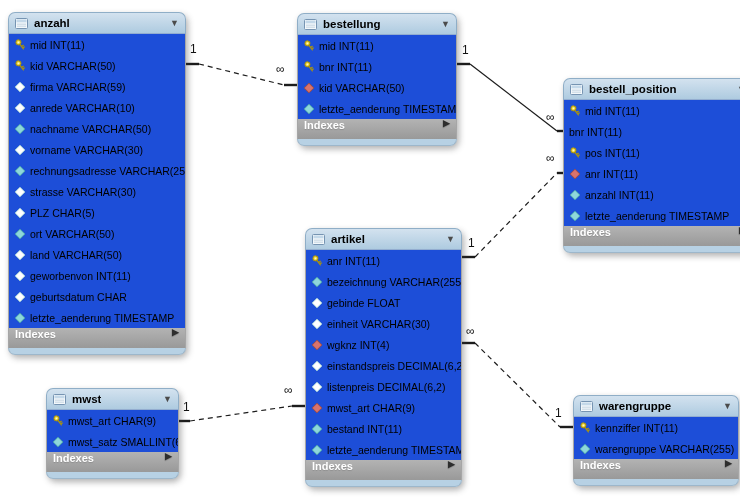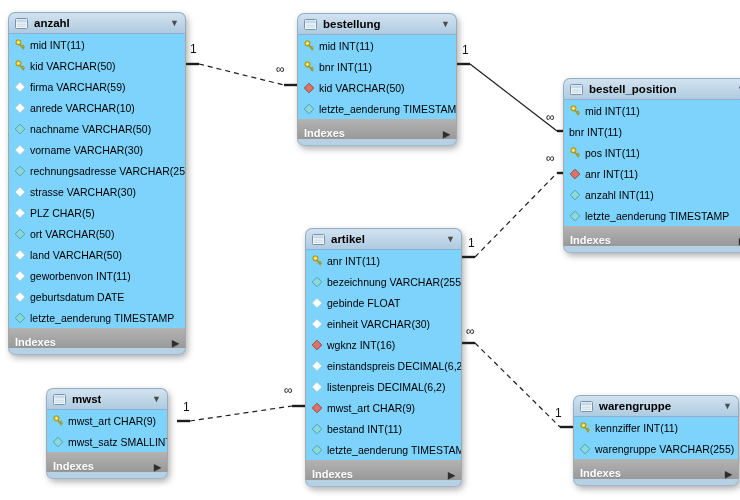--- a/index.html
+++ b/index.html
@@ -16,30 +16,30 @@
   .tbl-header {
     height: 22px; display: flex; align-items: center; padding: 0 6px;
     background: linear-gradient(#d3e2ef, #aecbe0);
     border: 1px solid #8faec7; border-bottom: 1px solid #93add0;
     border-radius: 7px 7px 0 0;
     font-size: 11.5px; font-weight: bold; color: #000;
   }
   .tbl-header .tbl-icon { width: 13px; height: 11px; margin-right: 6px; flex: 0 0 13px; display: inline-flex; }
   .tbl-header .tbl-title { white-space: nowrap; overflow: hidden; }
   .tbl-header .tbl-expand { margin-left: auto; color: #4b4b4b; font-size: 9px; line-height: 1; cursor: pointer; }
-  .tbl-body { background: #7dd3fc; border-left: 1px solid #a6a6a6; border-right: 1px solid #a6a6a6; }
+  .tbl-body { background: #1d4ed8; border-left: 1px solid #a6a6a6; border-right: 1px solid #a6a6a6; }
   .tbl-row {
     height: 21px; display: flex; align-items: center; padding: 0 3px;
     font-size: 10.5px; color: #000; white-space: nowrap; overflow: hidden;
   }
   .tbl-row .fld-icon { width: 12px; height: 12px; margin: 0 4px 0 2px; flex: 0 0 12px; display: inline-flex; }
   .tbl-row .fld-label { white-space: nowrap; }
   .tbl-row.no-icon .fld-label { margin-left: 2px; }
   .tbl-footer {
-    height: 20px; display: flex; align-items: flex-end; justify-content: space-between;
+    height: 20px; display: flex; align-items: flex-start; justify-content: space-between;
     padding: 0 6px;
     background: linear-gradient(#b3b3b3, #999999);
     border-left: 1px solid #a6a6a6; border-right: 1px solid #a6a6a6;
     color: #ffffff; font-size: 11px; font-weight: bold;
     text-shadow: 0 1px 1px rgba(0,0,0,0.15);
   }
   .tbl-footer .footer-arrow { color: #2e2e2e; font-size: 9px; line-height: 1; cursor: pointer; }
   .tbl-strip {
     height: 7px;
     background: #b7d1e4;
@@ -209,21 +209,21 @@
             </svg>
           </span>
           <span class="fld-label">geworbenvon INT(11)</span>
         </div>
         <div class="tbl-row">
           <span class="fld-icon">
             <svg viewBox="0 0 12 12" width="12" height="12">
               <path d="M6 1.2 L10.8 6 L6 10.8 L1.2 6 Z" fill="#ffffff" stroke="#a8d3d6" stroke-width="1"></path>
             </svg>
           </span>
-          <span class="fld-label">geburtsdatum DATE</span>
+          <span class="fld-label">geburtsdatum CHAR</span>
         </div>
         <div class="tbl-row">
           <span class="fld-icon">
             <svg viewBox="0 0 12 12" width="12" height="12">
               <path d="M6 1.2 L10.8 6 L6 10.8 L1.2 6 Z" fill="#8ed7da" stroke="#4aa6ab" stroke-width="1"></path>
             </svg>
           </span>
           <span class="fld-label">letzte_aenderung TIMESTAMP</span>
         </div>
       </div>
@@ -412,21 +412,21 @@
             </svg>
           </span>
           <span class="fld-label">einheit VARCHAR(30)</span>
         </div>
         <div class="tbl-row">
           <span class="fld-icon">
             <svg viewBox="0 0 12 12" width="12" height="12">
               <path d="M6 1.2 L10.8 6 L6 10.8 L1.2 6 Z" fill="#d9736c" stroke="#9c4a44" stroke-width="1"></path>
             </svg>
           </span>
-          <span class="fld-label">wgknz INT(16)</span>
+          <span class="fld-label">wgknz INT(4)</span>
         </div>
         <div class="tbl-row">
           <span class="fld-icon">
             <svg viewBox="0 0 12 12" width="12" height="12">
               <path d="M6 1.2 L10.8 6 L6 10.8 L1.2 6 Z" fill="#ffffff" stroke="#a8d3d6" stroke-width="1"></path>
             </svg>
           </span>
           <span class="fld-label">einstandspreis DECIMAL(6,2)</span>
         </div>
         <div class="tbl-row">
@@ -461,21 +461,21 @@
           </span>
           <span class="fld-label">letzte_aenderung TIMESTAMP</span>
         </div>
       </div>
       <div class="tbl-footer">
         <span>Indexes</span>
         <span class="footer-arrow">▶</span>
       </div>
       <div class="tbl-strip"></div>
     </div>
-    <div class="table-figure" style="left: 46px; top: 388px; width: 122px;">
+    <div class="table-figure" style="left: 46px; top: 388px; width: 133px;">
       <div class="tbl-header">
         <span class="tbl-icon">
           <svg viewBox="0 0 13 11" width="13" height="11">
             <rect x="0.5" y="0.5" width="12" height="10" rx="1" fill="#f3f8fb" stroke="#7694b2"></rect>
             <rect x="1.5" y="1.5" width="10" height="2.8" fill="#c3d8e9"></rect>
             <path d="M2 6.2 H11 M2 8.2 H11" stroke="#b9ccdc" stroke-width="0.8"></path>
           </svg>
         </span>
         <span class="tbl-title">mwst</span>
         <span class="tbl-expand">▼</span>

